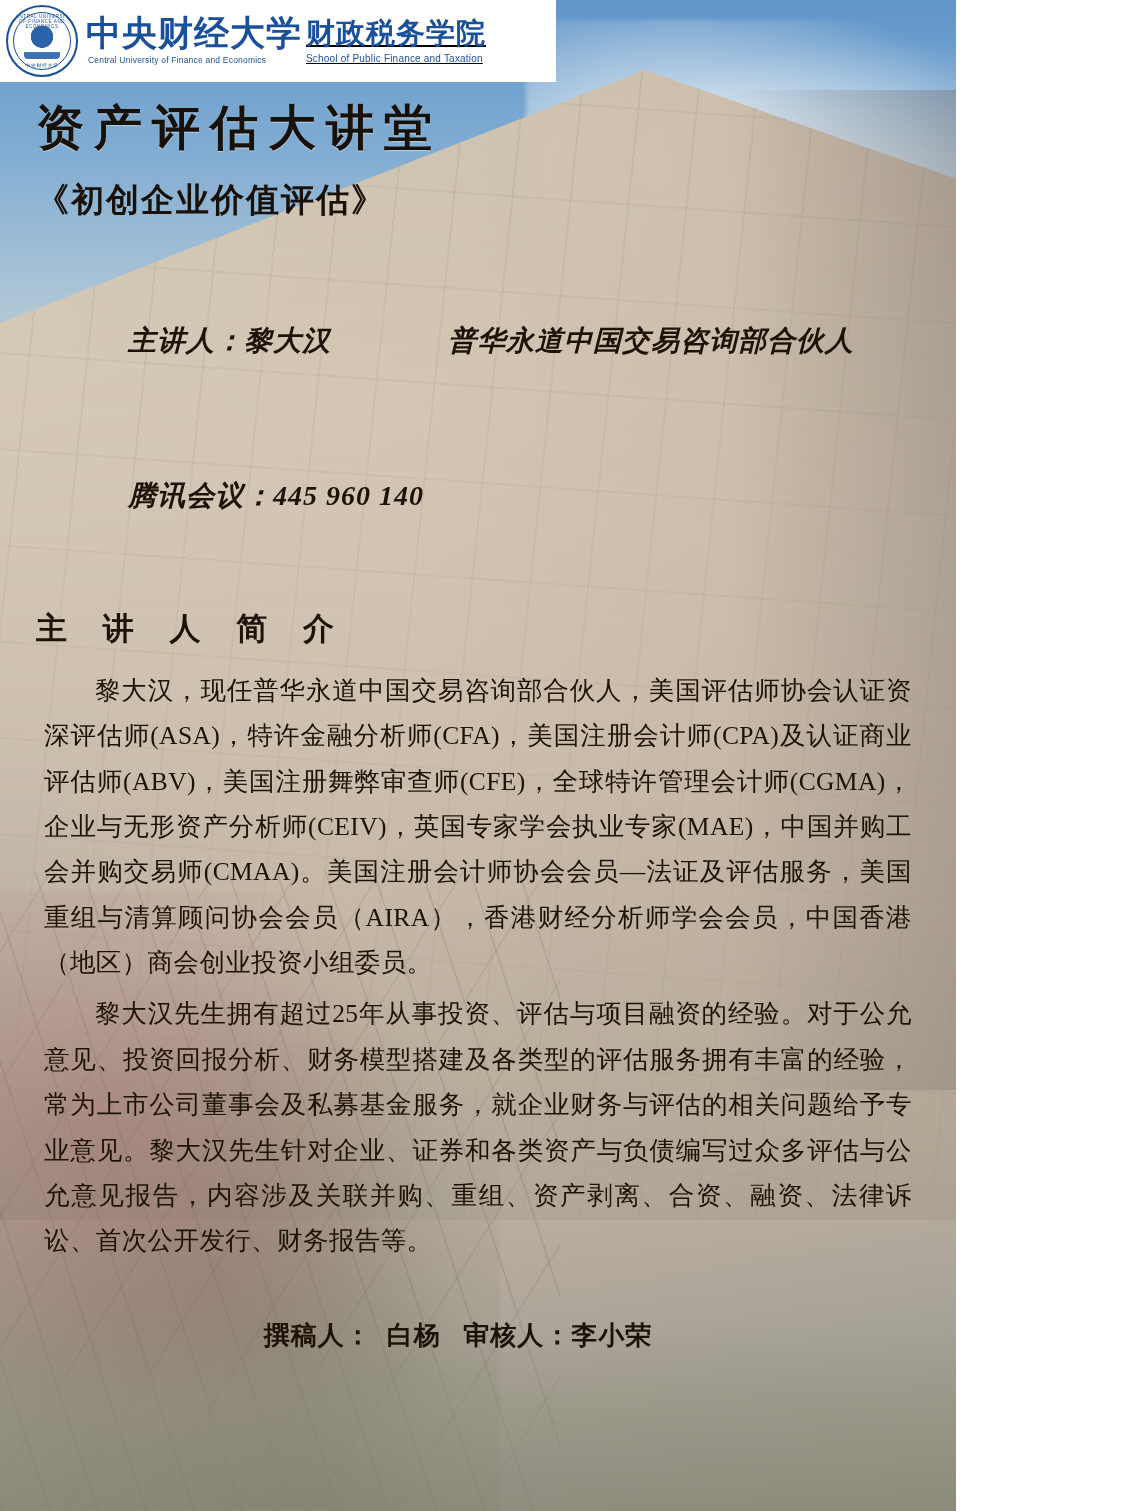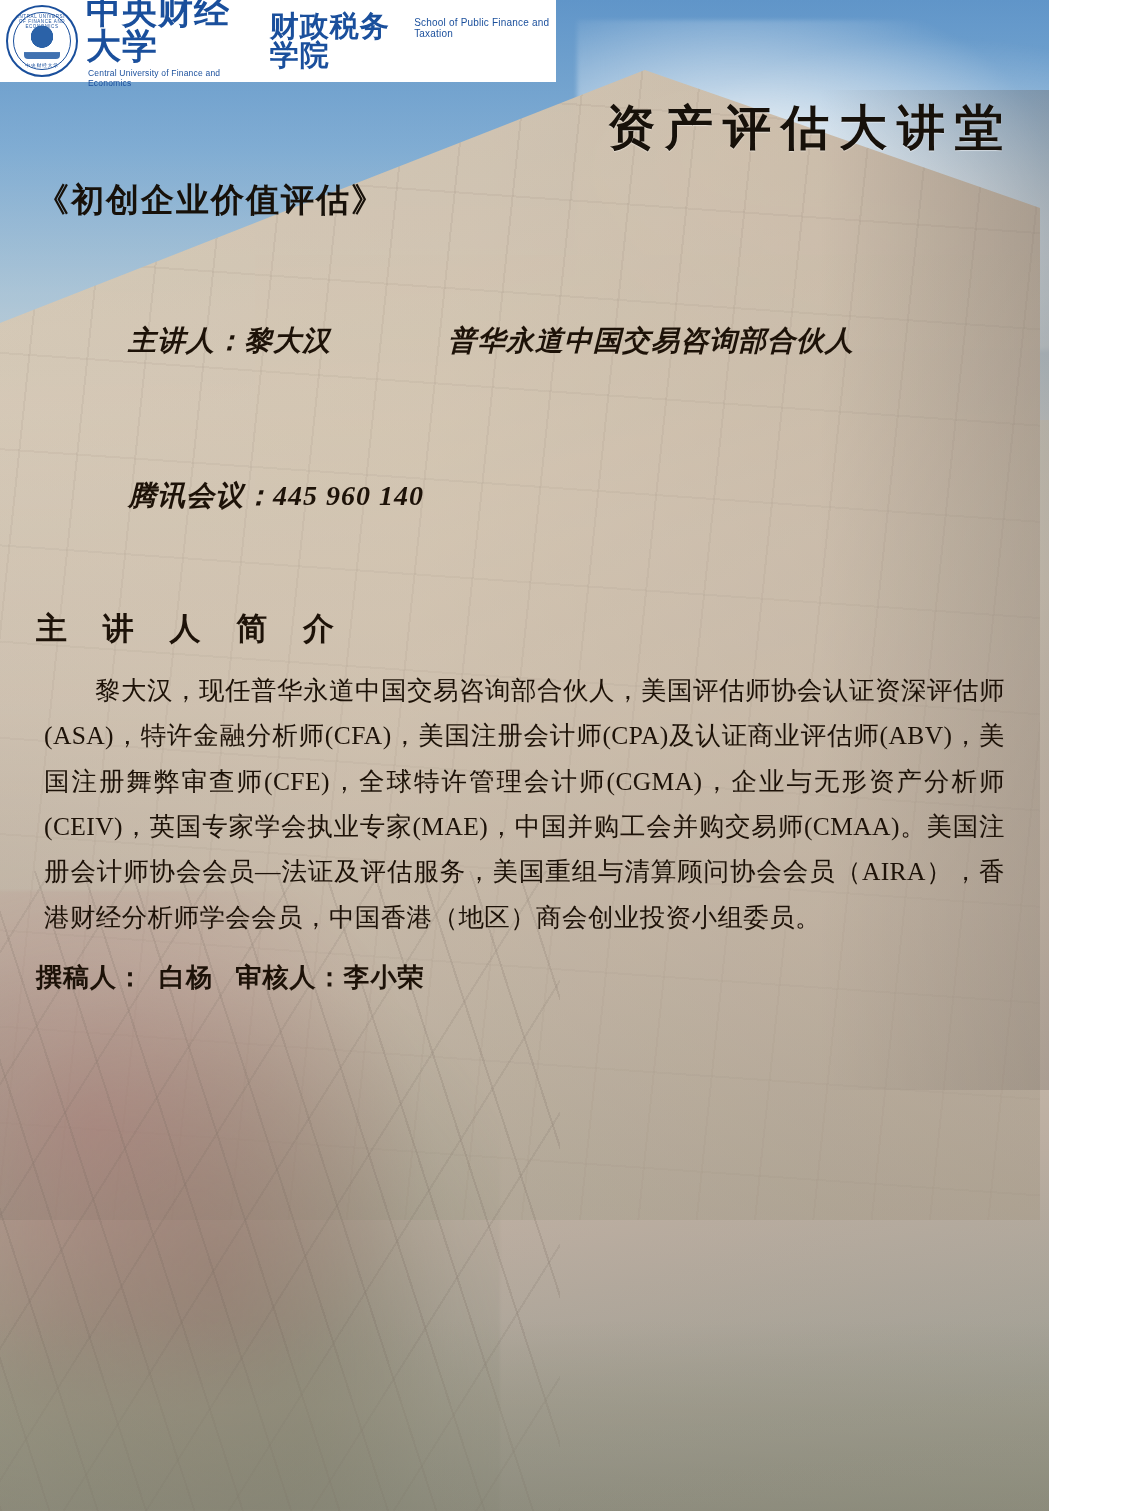--- a/index.html
+++ b/index.html
@@ -4,21 +4,21 @@
 <style>
   html, body {
     margin: 0;
     padding: 0;
   }
   body {
     font-family: "Liberation Serif", serif;
   }
   .poster {
     position: relative;
-    width: 1049px;
+    width: 956px;
     height: 1511px;
     overflow: hidden;
     background: linear-gradient(170deg, #5b92c4 0%, #7fa9cd 12%, #b9c0bb 28%, #c9bfae 45%, #b8a695 62%, #9e8f83 78%, #7d7f76 92%, #6e7566 100%);
   }
   
   .bg-sky {
     position: absolute;
     left: 0; top: 0; width: 100%; height: 420px;
     background: linear-gradient(180deg, #3d7fc0 0%, #5d97cb 35%, #8fb3cf 70%, #b5c3cd 100%);
   }
@@ -140,21 +140,21 @@
   .logo-en {
     font-family: "Liberation Sans", sans-serif;
     color: #1a4f9c;
     font-size: 8.5px;
     line-height: 1.2;
     letter-spacing: 0.2px;
     margin-left: 10px;
     margin-top: 4px;
   }
   .logo-block { display: flex; flex-direction: column; justify-content: center; }
-  .logo-block2 { display: flex; flex-direction: row; justify-content: center; margin-left: 12px; }
+  .logo-block2 { display: flex; flex-direction: column; justify-content: center; margin-left: 4px; text-decoration: underline; }
   .logo-cn2 {
     font-family: "Liberation Serif", serif;
     font-weight: bold;
     color: #1a4f9c;
     font-size: 29px;
     line-height: 1;
     letter-spacing: 1px;
   }
   .logo-en2 {
     font-family: "Liberation Sans", sans-serif;
@@ -165,21 +165,21 @@
   }
 
   
   .content {
     position: relative;
     z-index: 5;
     padding: 0 36px;
     color: #1d1208;
   }
   .title-main {
-    text-align: right;
+    text-align: left;
     font-size: 48px;
     font-weight: bold;
     letter-spacing: 10px;
     margin-top: 96px;
     color: #17110a;
     text-shadow: 0 1px 1px rgba(255,255,255,0.45);
     font-family: "Liberation Serif", serif;
   }
   .title-sub {
     text-align: left;
@@ -212,21 +212,22 @@
     font-size: 25.5px;
     font-weight: normal;
     line-height: 1.78;
     text-align: justify;
     text-indent: 2em;
     letter-spacing: 0.4px;
     margin: 0 0 6px 0;
     padding: 0 8px;
   }
   .footer {
-    margin-top: 20px;
+    margin-top: 54px;
+    text-align: center;
     font-size: 26px;
     font-weight: bold;
     letter-spacing: 1px;
     padding-right: 40px;
     white-space: pre;
   }
 </style>
 </head>
 <body>
 
@@ -267,16 +268,17 @@
         <span>主讲人：黎大汉</span><span>		</span><span>普华永道中国交易咨询部合伙人</span>
       </div>
       <div class="meta-row">
         <span>腾讯会议：</span><span>445 960 140</span>
       </div>
     </div>
 
     <div class="section-title">主 讲 人 简 介</div>
 
     <p class="para">黎大汉，现任普华永道中国交易咨询部合伙人，美国评估师协会认证资深评估师(ASA)，特许金融分析师(CFA)，美国注册会计师(CPA)及认证商业评估师(ABV)，美国注册舞弊审查师(CFE)，全球特许管理会计师(CGMA)，企业与无形资产分析师(CEIV)，英国专家学会执业专家(MAE)，中国并购工会并购交易师(CMAA)。美国注册会计师协会会员—法证及评估服务，美国重组与清算顾问协会会员（AIRA），香港财经分析师学会会员，中国香港（地区）商会创业投资小组委员。</p>
+    <p class="para">黎大汉先生拥有超过25年从事投资、评估与项目融资的经验。对于公允意见、投资回报分析、财务模型搭建及各类型的评估服务拥有丰富的经验，常为上市公司董事会及私募基金服务，就企业财务与评估的相关问题给予专业意见。黎大汉先生针对企业、证券和各类资产与负债编写过众多评估与公允意见报告，内容涉及关联并购、重组、资产剥离、合资、融资、法律诉讼、首次公开发行、财务报告等。</p>
 
     <div class="footer">撰稿人：  白杨   审核人：李小荣</div>
   </div>
 </div>
 
 </body></html>

